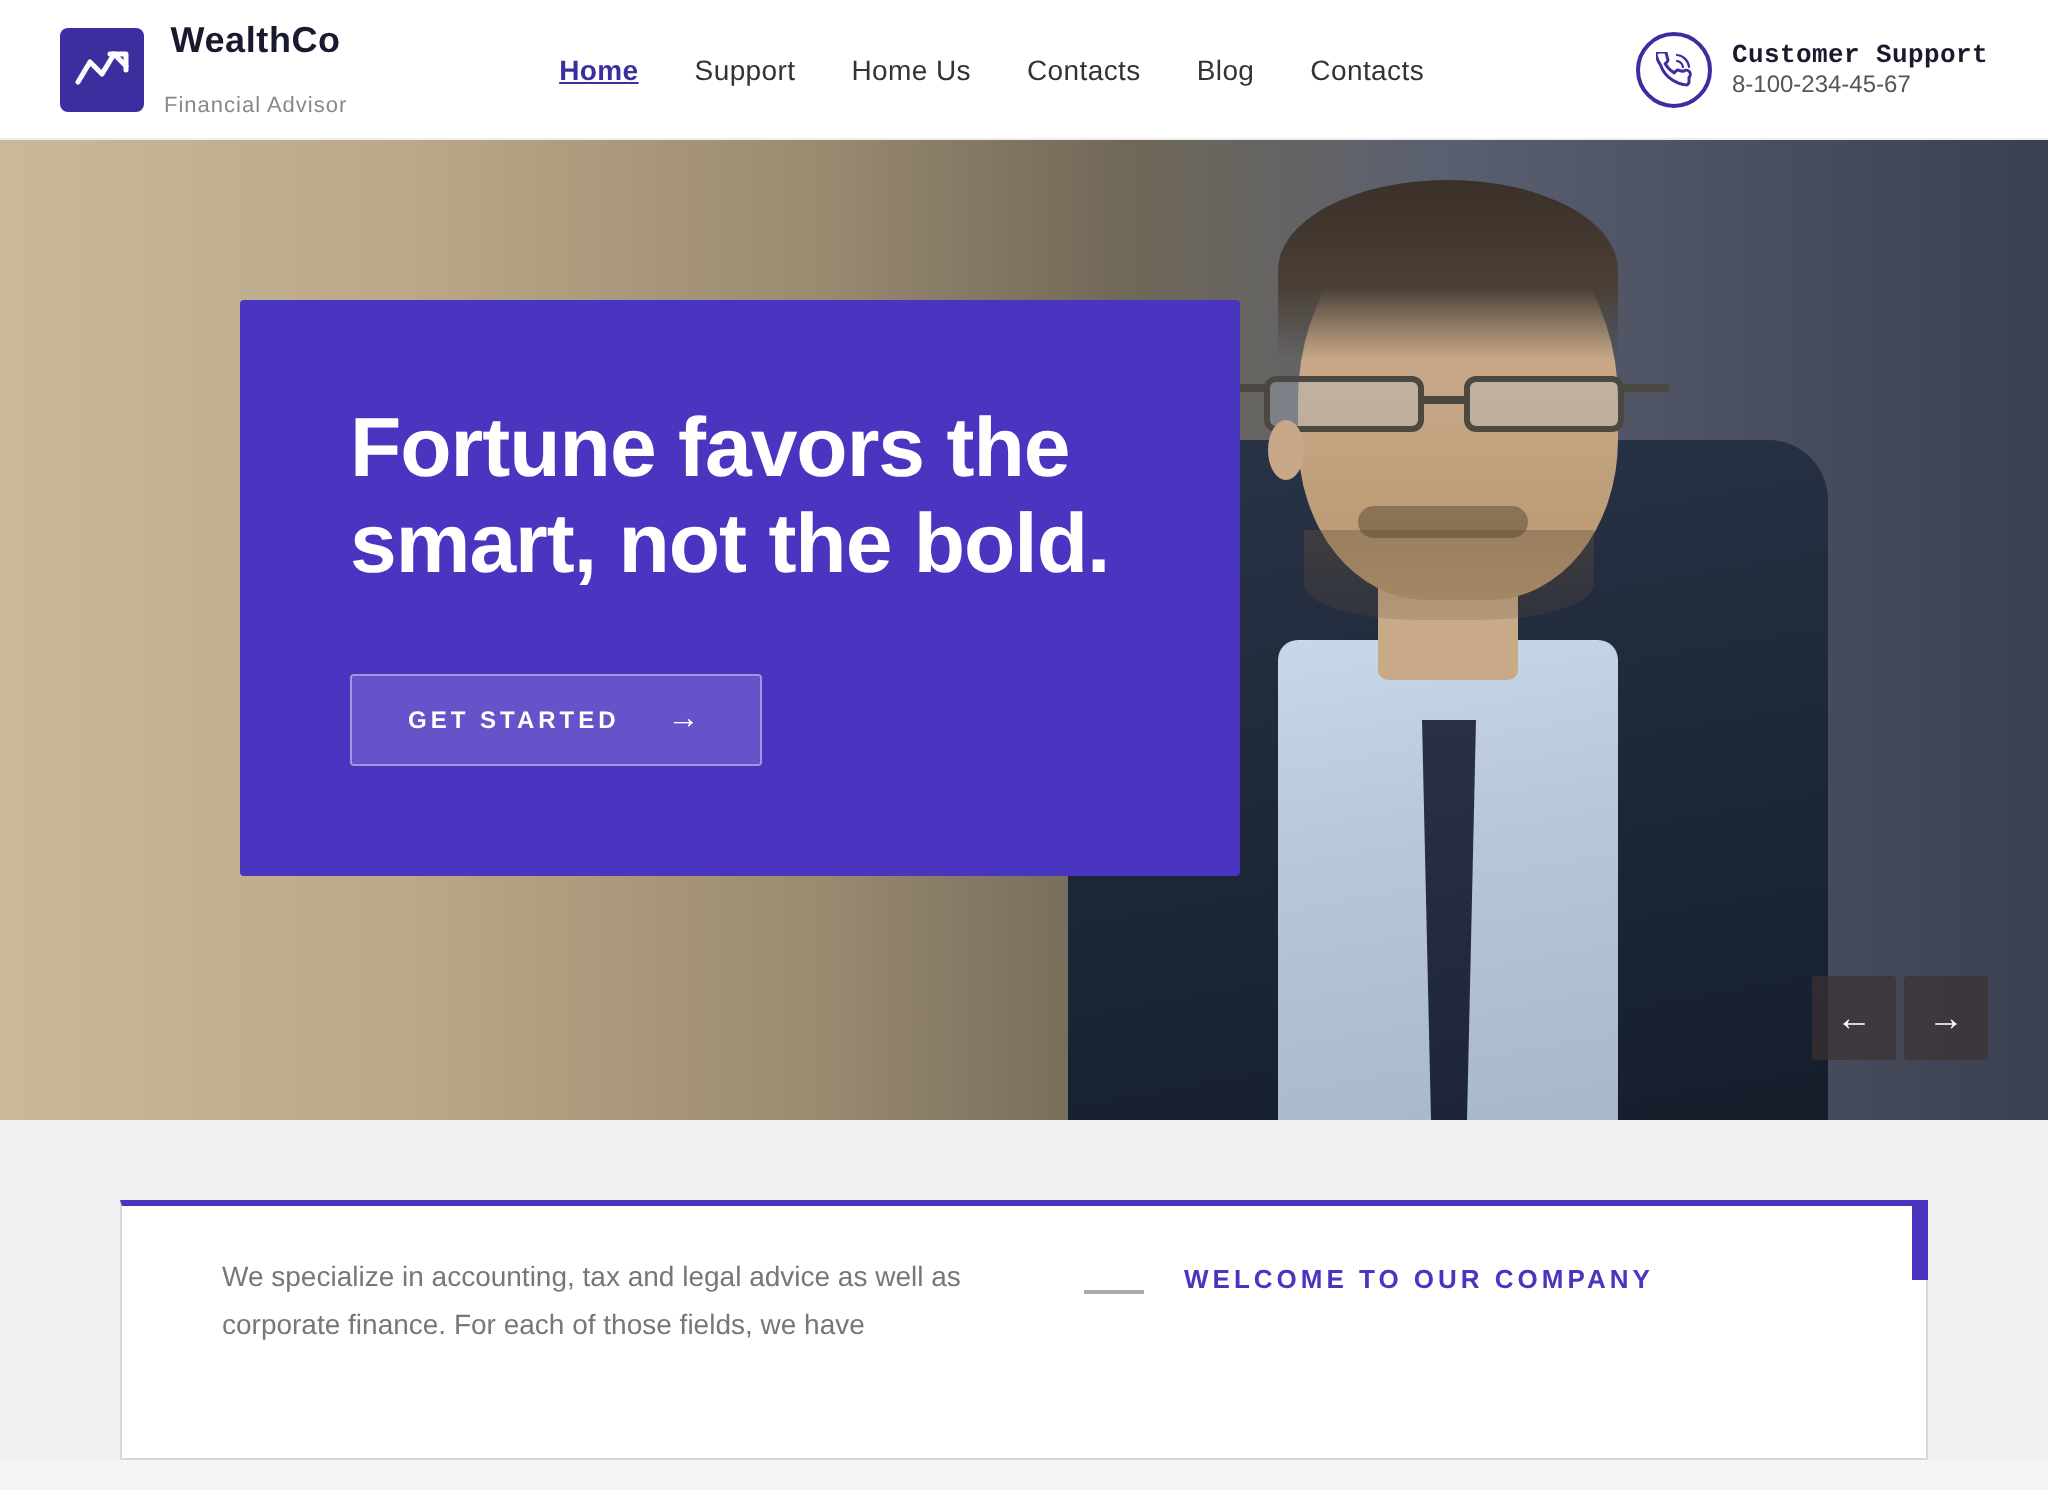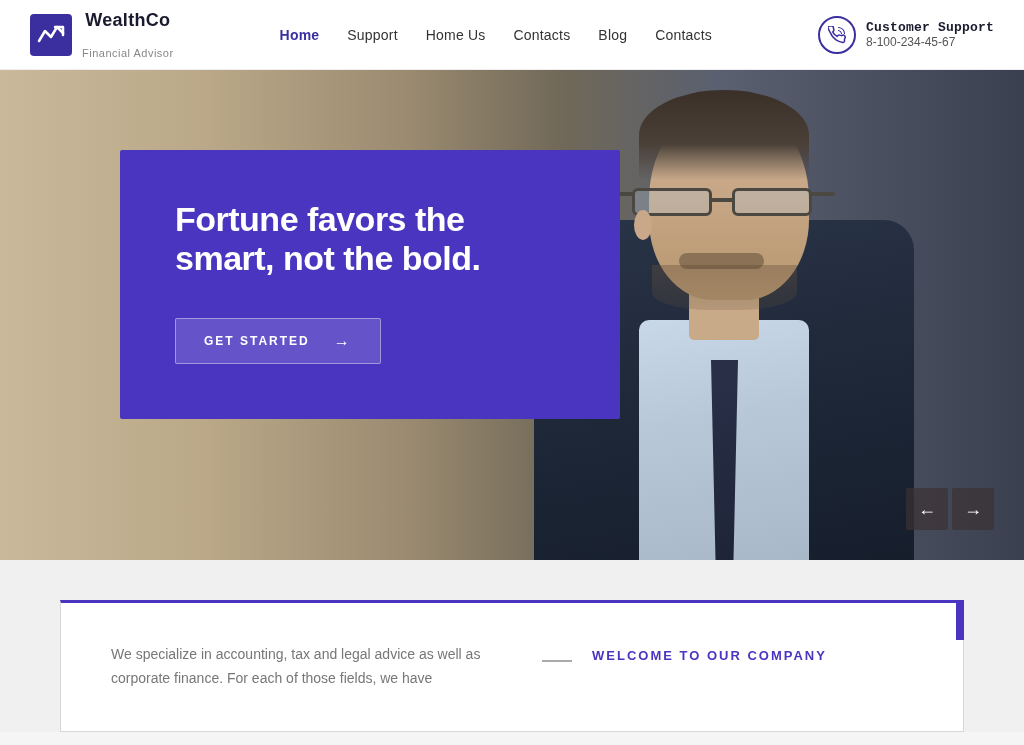--- a/index.html
+++ b/index.html
@@ -36,21 +36,21 @@
 
     
     .nav { display: flex; align-items: center; gap: 28px; }
     .nav a {
       text-decoration: none;
       font-size: 14px;
       color: #333;
       font-weight: 500;
       letter-spacing: 0.2px;
     }
-    .nav a.active { color: #3b2fa0; font-weight: 600; }
+    .nav a.active { color: #3b2fa0; font-weight: 600; text-decoration: underline; }
 
     
     .support-area {
       display: flex;
       align-items: center;
       gap: 10px;
     }
     .support-icon-circle {
       width: 38px;
       height: 38px;
@@ -79,21 +79,21 @@
     .hero-card {
       position: absolute;
       left: 120px;
       top: 80px;
       width: 500px;
       background: #4a35c0;
       padding: 50px 55px 55px 55px;
       border-radius: 2px;
     }
     .hero-headline {
-      font-size: 34px;
+      font-size: 42px;
       font-weight: 800;
       color: #fff;
       line-height: 1.15;
       margin-bottom: 40px;
       letter-spacing: -0.5px;
     }
     .get-started-btn {
       display: inline-flex;
       align-items: center;
       gap: 24px;
@@ -138,21 +138,21 @@
     .bottom-section {
       background: #f0f0f0;
       padding: 40px 0 0 0;
       min-height: 160px;
     }
     .content-card {
       background: #fff;
       border: 1px solid #d8d8d8;
       border-top: 3px solid #4a35c0;
       margin: 0 60px;
-      padding: 40px 50px;
+      padding: 24px 50px;
       display: flex;
       gap: 60px;
       align-items: flex-start;
       min-height: 130px;
       position: relative;
     }
     .content-card::after {
       content: '';
       position: absolute;
       top: -3px;
@@ -165,21 +165,21 @@
       flex: 1;
     }
     .content-text {
       font-size: 14px;
       color: #777;
       line-height: 1.7;
     }
     .content-right {
       flex: 1;
       display: flex;
-      align-items: center;
+      align-items: flex-end;
       gap: 20px;
       padding-top: 5px;
     }
     .divider-line {
       width: 30px;
       height: 2px;
       background: #aaa;
       margin-top: 10px;
       flex-shrink: 0;
     }

